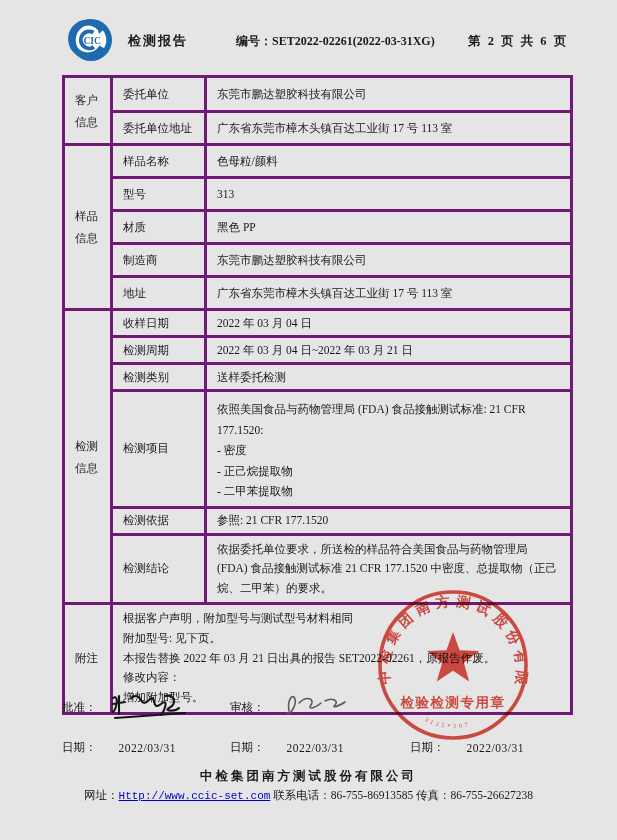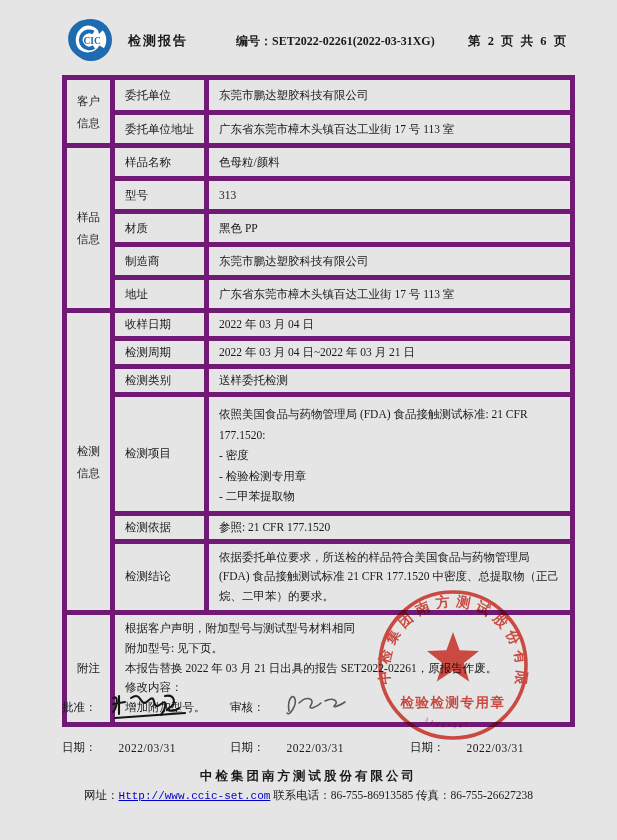--- a/index.html
+++ b/index.html
@@ -10,21 +10,21 @@
     color:#1a1a1a; overflow:hidden;
   }
   
   .header { position:absolute; top:14px; left:62px; width:508px; height:56px; }
   .logo { position:absolute; left:4px; top:2px; }
   .report-title { position:absolute; left:66px; top:18px; font-size:13px; font-weight:bold; letter-spacing:2px; }
   .report-no { position:absolute; left:174px; top:19px; font-size:12px; font-weight:bold; }
   .page-info { position:absolute; left:406px; top:19px; font-size:12.5px; font-weight:bold; letter-spacing:2px; white-space:nowrap; }
   
   table.report { position:absolute; top:75px; left:62px; width:508px; border-collapse:collapse; table-layout:fixed; }
-  table.report td, table.report th { border:5px solid #701a75; font-size:11.5px; font-weight:normal; text-align:left; vertical-align:middle; padding:4px 10px; }
+  table.report td, table.report th { border:3px solid #701a75; font-size:11.5px; font-weight:normal; text-align:left; vertical-align:middle; padding:4px 10px; }
   col.c1 { width:48px; } col.c2 { width:94px; } col.c3 { width:366px; }
   th.sec { text-align:center; padding:4px 6px; }
   th.sec div { line-height:22px; }
   .r35 td, .r35 th { height:35px; }
   .r33 td, .r33 th { height:33px;margin-left:48px; }
   .r27 td, .r27 th { height:27px; }
   .cell-multi { vertical-align:top !important; padding-top:7px !important; }
   .cell-multi .ln { line-height:20.5px; }
   .just { text-align:justify; line-height:19.5px; }
   td.notes-cell { vertical-align:top; padding:6px 10px; height:100px; }
@@ -128,21 +128,21 @@
     </tr>
     <tr class="r27">
       <td>检测类别</td>
       <td>送样委托检测</td>
     </tr>
     <tr>
       <td>检测项目</td>
       <td class="cell-multi" style="height:89px;">
         <div class="ln">依照美国食品与药物管理局 (FDA) 食品接触测试标准: 21 CFR 177.1520:</div>
         <div class="ln">- 密度</div>
-        <div class="ln">- 检验检测专用章</div>
+        <div class="ln">- 正己烷提取物</div>
         <div class="ln">- 二甲苯提取物</div>
       </td>
     </tr>
     <tr class="r27">
       <td>检测依据</td>
       <td>参照: 21 CFR 177.1520</td>
     </tr>
     <tr>
       <td>检测结论</td>
       <td class="just" style="height:46px;">依据委托单位要求，所送检的样品符合美国食品与药物管理局 (FDA) 食品接触测试标准 21 CFR 177.1520 中密度、总提取物（正己烷、二甲苯）的要求。</td>

